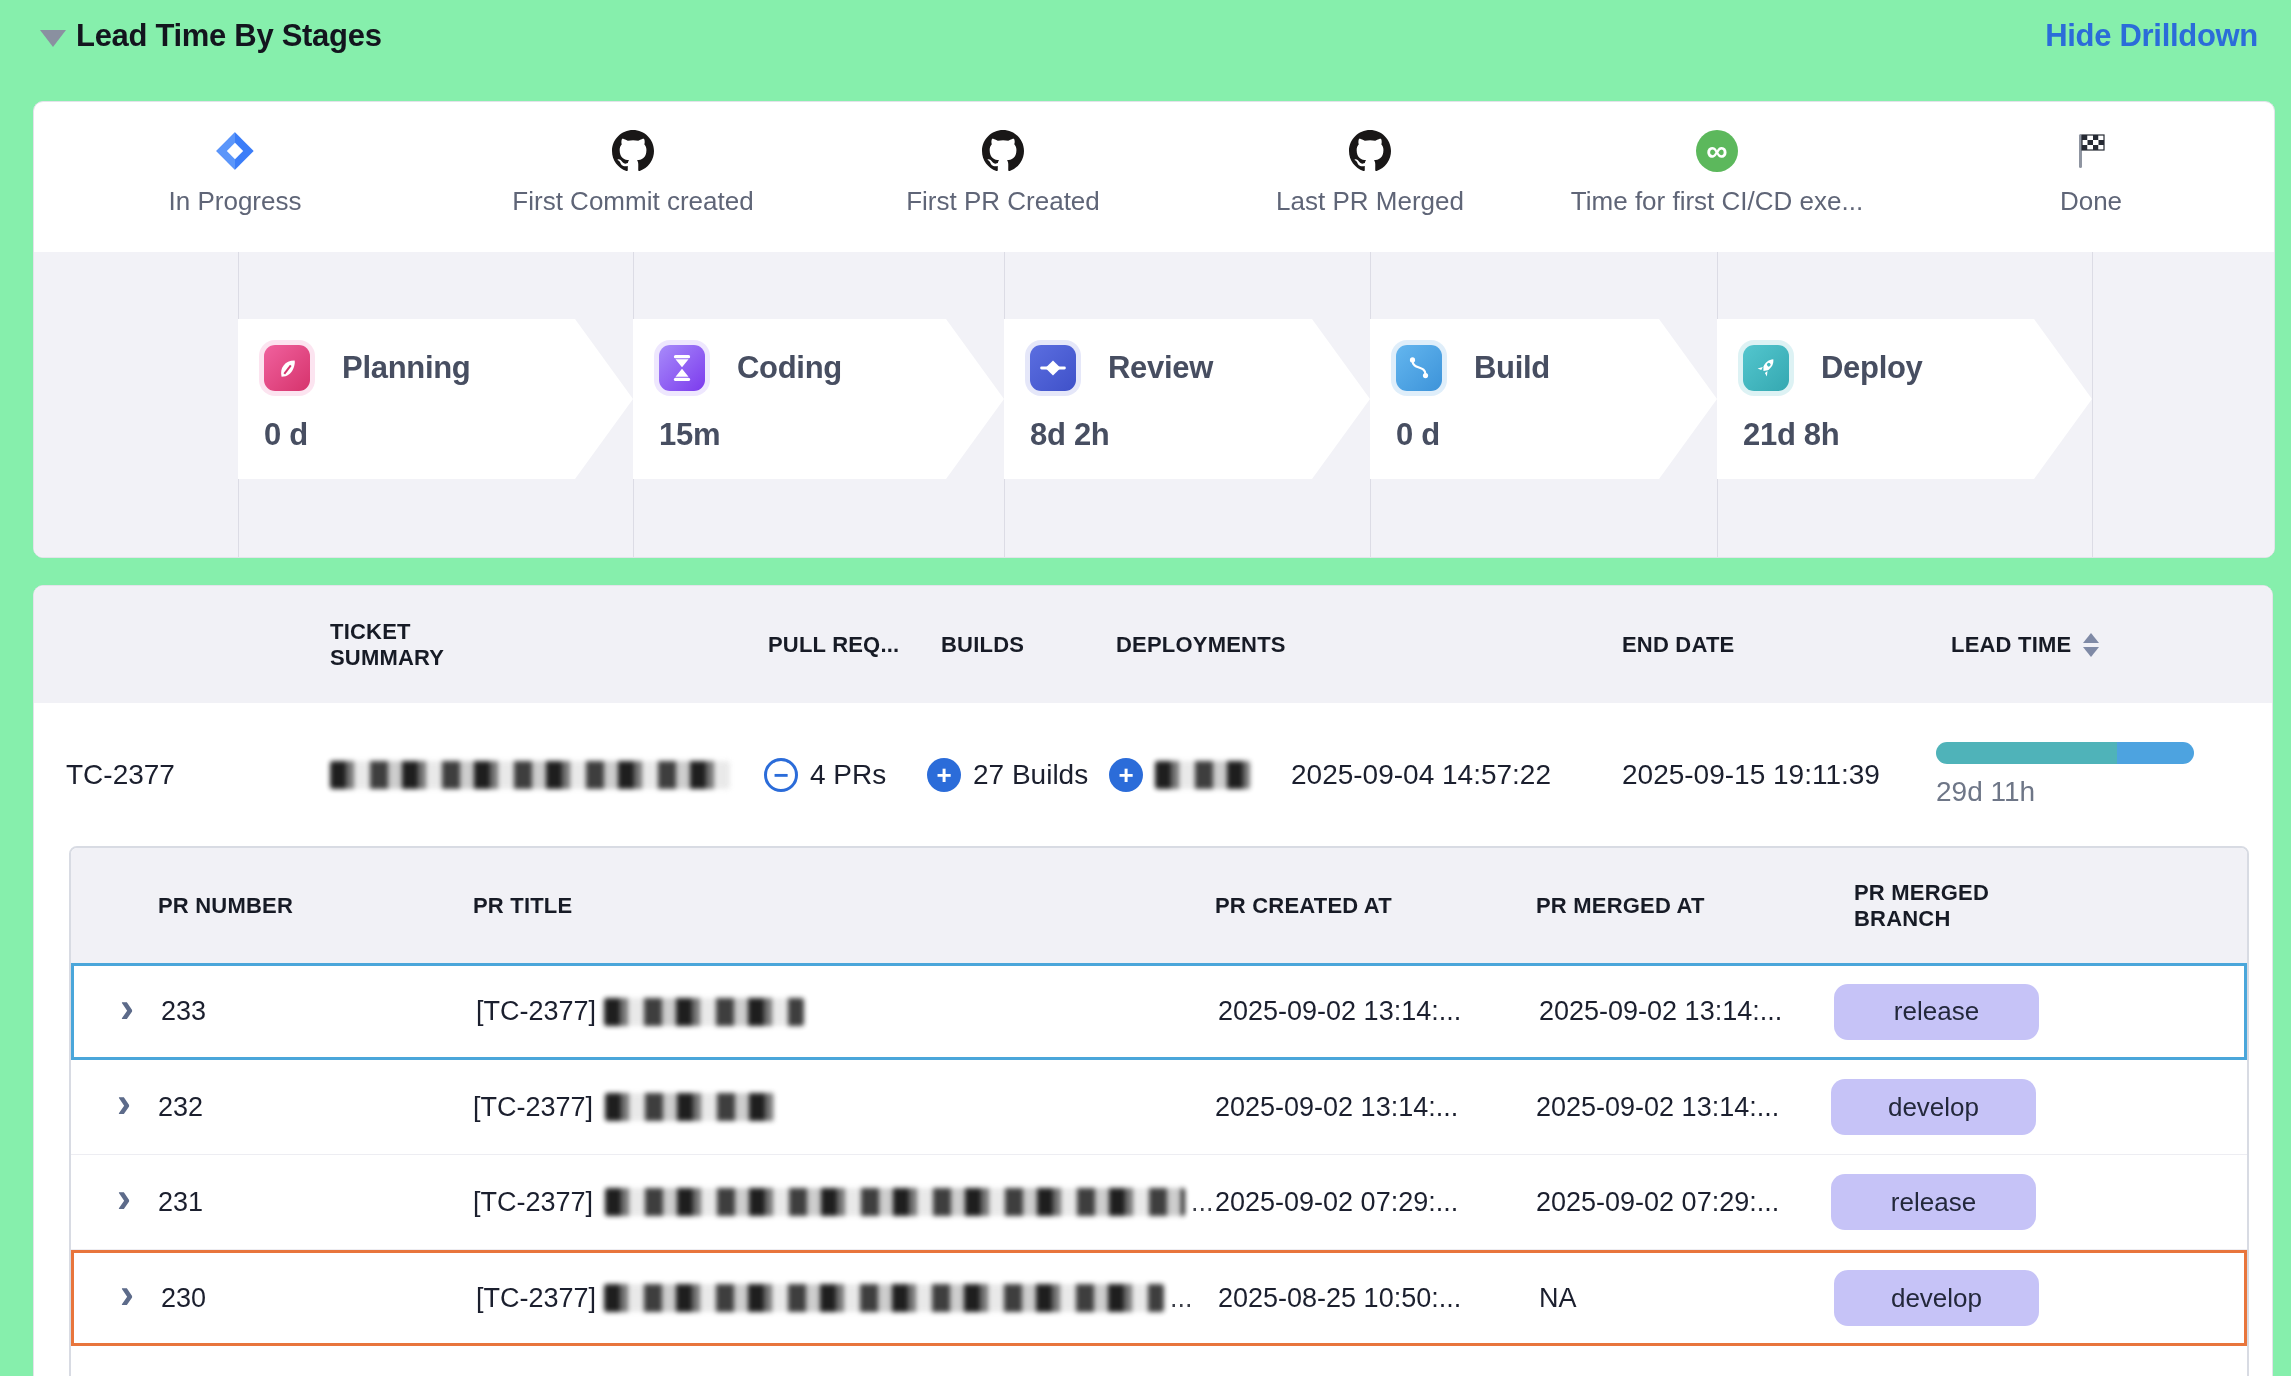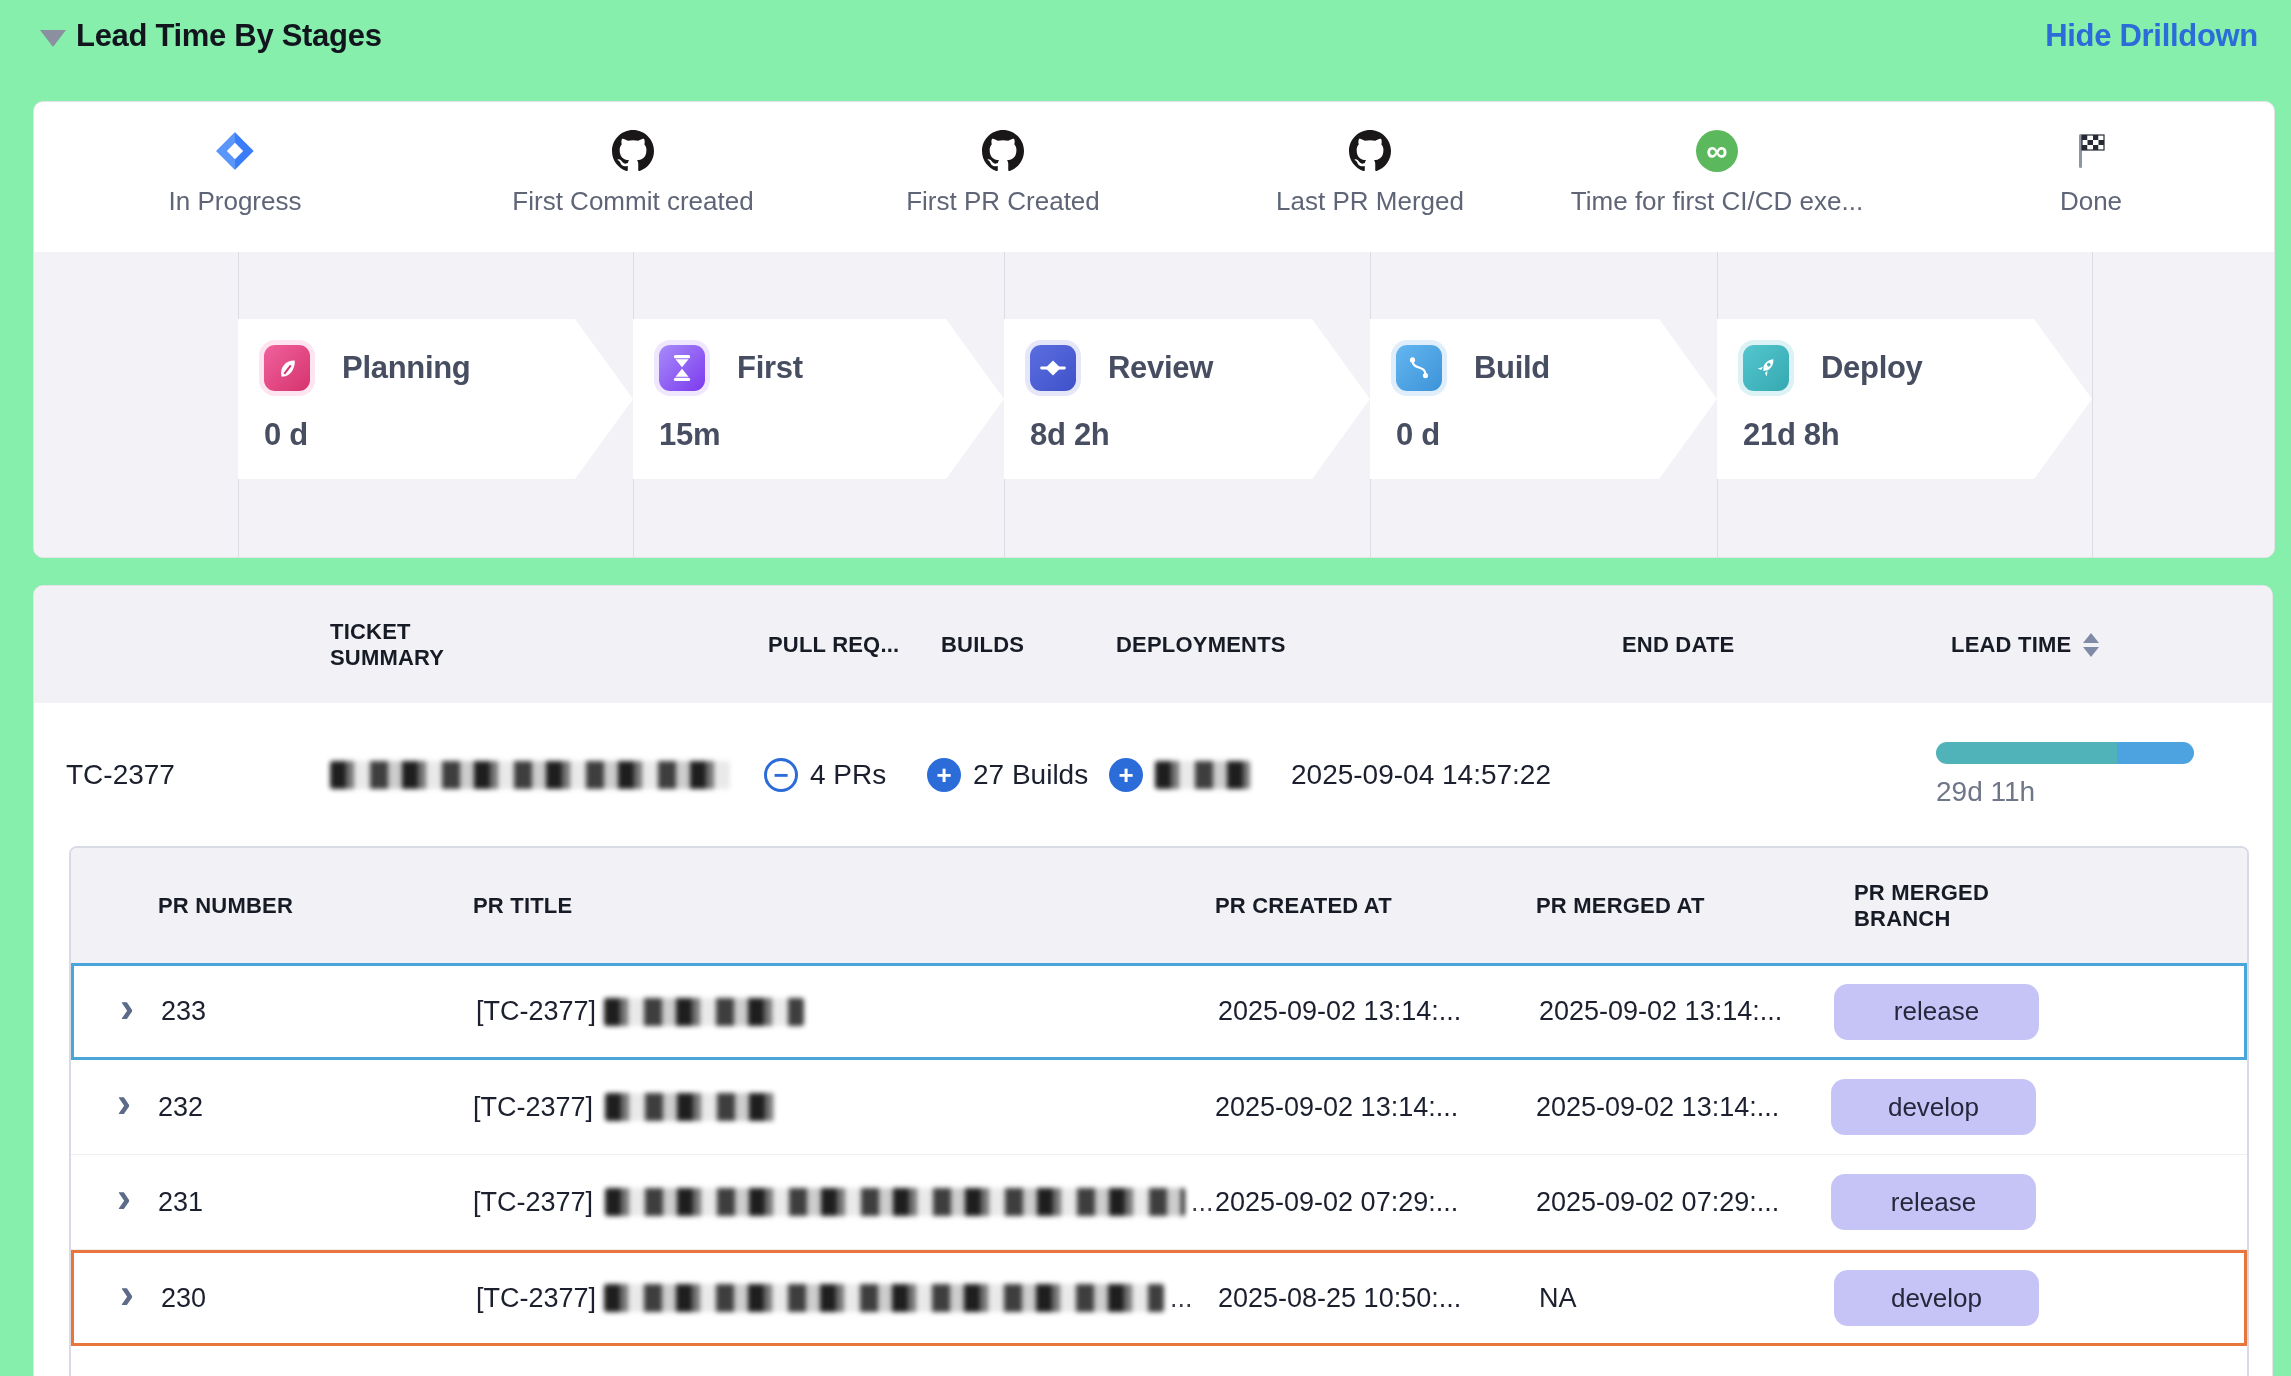--- a/index.html
+++ b/index.html
@@ -189,21 +189,21 @@
 
       <div class="chev" style="left:599px;width:371px">
         <div class="stage-line">
           <span class="stage-badge sb-coding">
             <svg width="22" height="26" viewBox="0 0 20 24" fill="#fff">
                 <rect x="2.5" y="0" width="15" height="3" rx="1.5"></rect>
                 <rect x="2.5" y="21" width="15" height="3" rx="1.5"></rect>
                 <path d="M4 4h12l-6 7.2zM4 20h12l-6-7.2z"></path>
               </svg>
           </span>
-          <span class="stage-name">First</span>
+          <span class="stage-name">Coding</span>
         </div>
         <div class="stage-duration">15m</div>
       </div>
 
       <div class="chev" style="left:970px;width:366px">
         <div class="stage-line">
           <span class="stage-badge sb-review">
             <svg width="28" height="28" viewBox="0 0 24 24" fill="#fff">
                 <rect x="1" y="10.8" width="22" height="2.4" rx="1.2"></rect>
                 <path d="M12 5.5l6.5 6.5-6.5 6.5L5.5 12z"></path>
@@ -280,20 +280,21 @@
       </div>
       <div class="cell" style="left:893px">
         <span class="icon-circle ic-plus">+</span>
         <span class="cnt-label">27 Builds</span>
       </div>
       <div class="cell" style="left:1075px">
         <span class="icon-circle ic-plus">+</span>
         <span class="redact" style="width:95px;margin-left:12px"></span>
       </div>
       <div class="cell" style="left:1257px">2025-09-04 14:57:22</div>
+      <div class="cell" style="left:1588px">2025-09-15 19:11:39</div>
       <div class="lead-cell">
         <div class="lead-bar">
           <div class="lead-teal"></div>
           <div class="lead-blue"></div>
         </div>
         <div class="lead-text">29d 11h</div>
       </div>
     </div>
 
     <div class="pr-panel">

